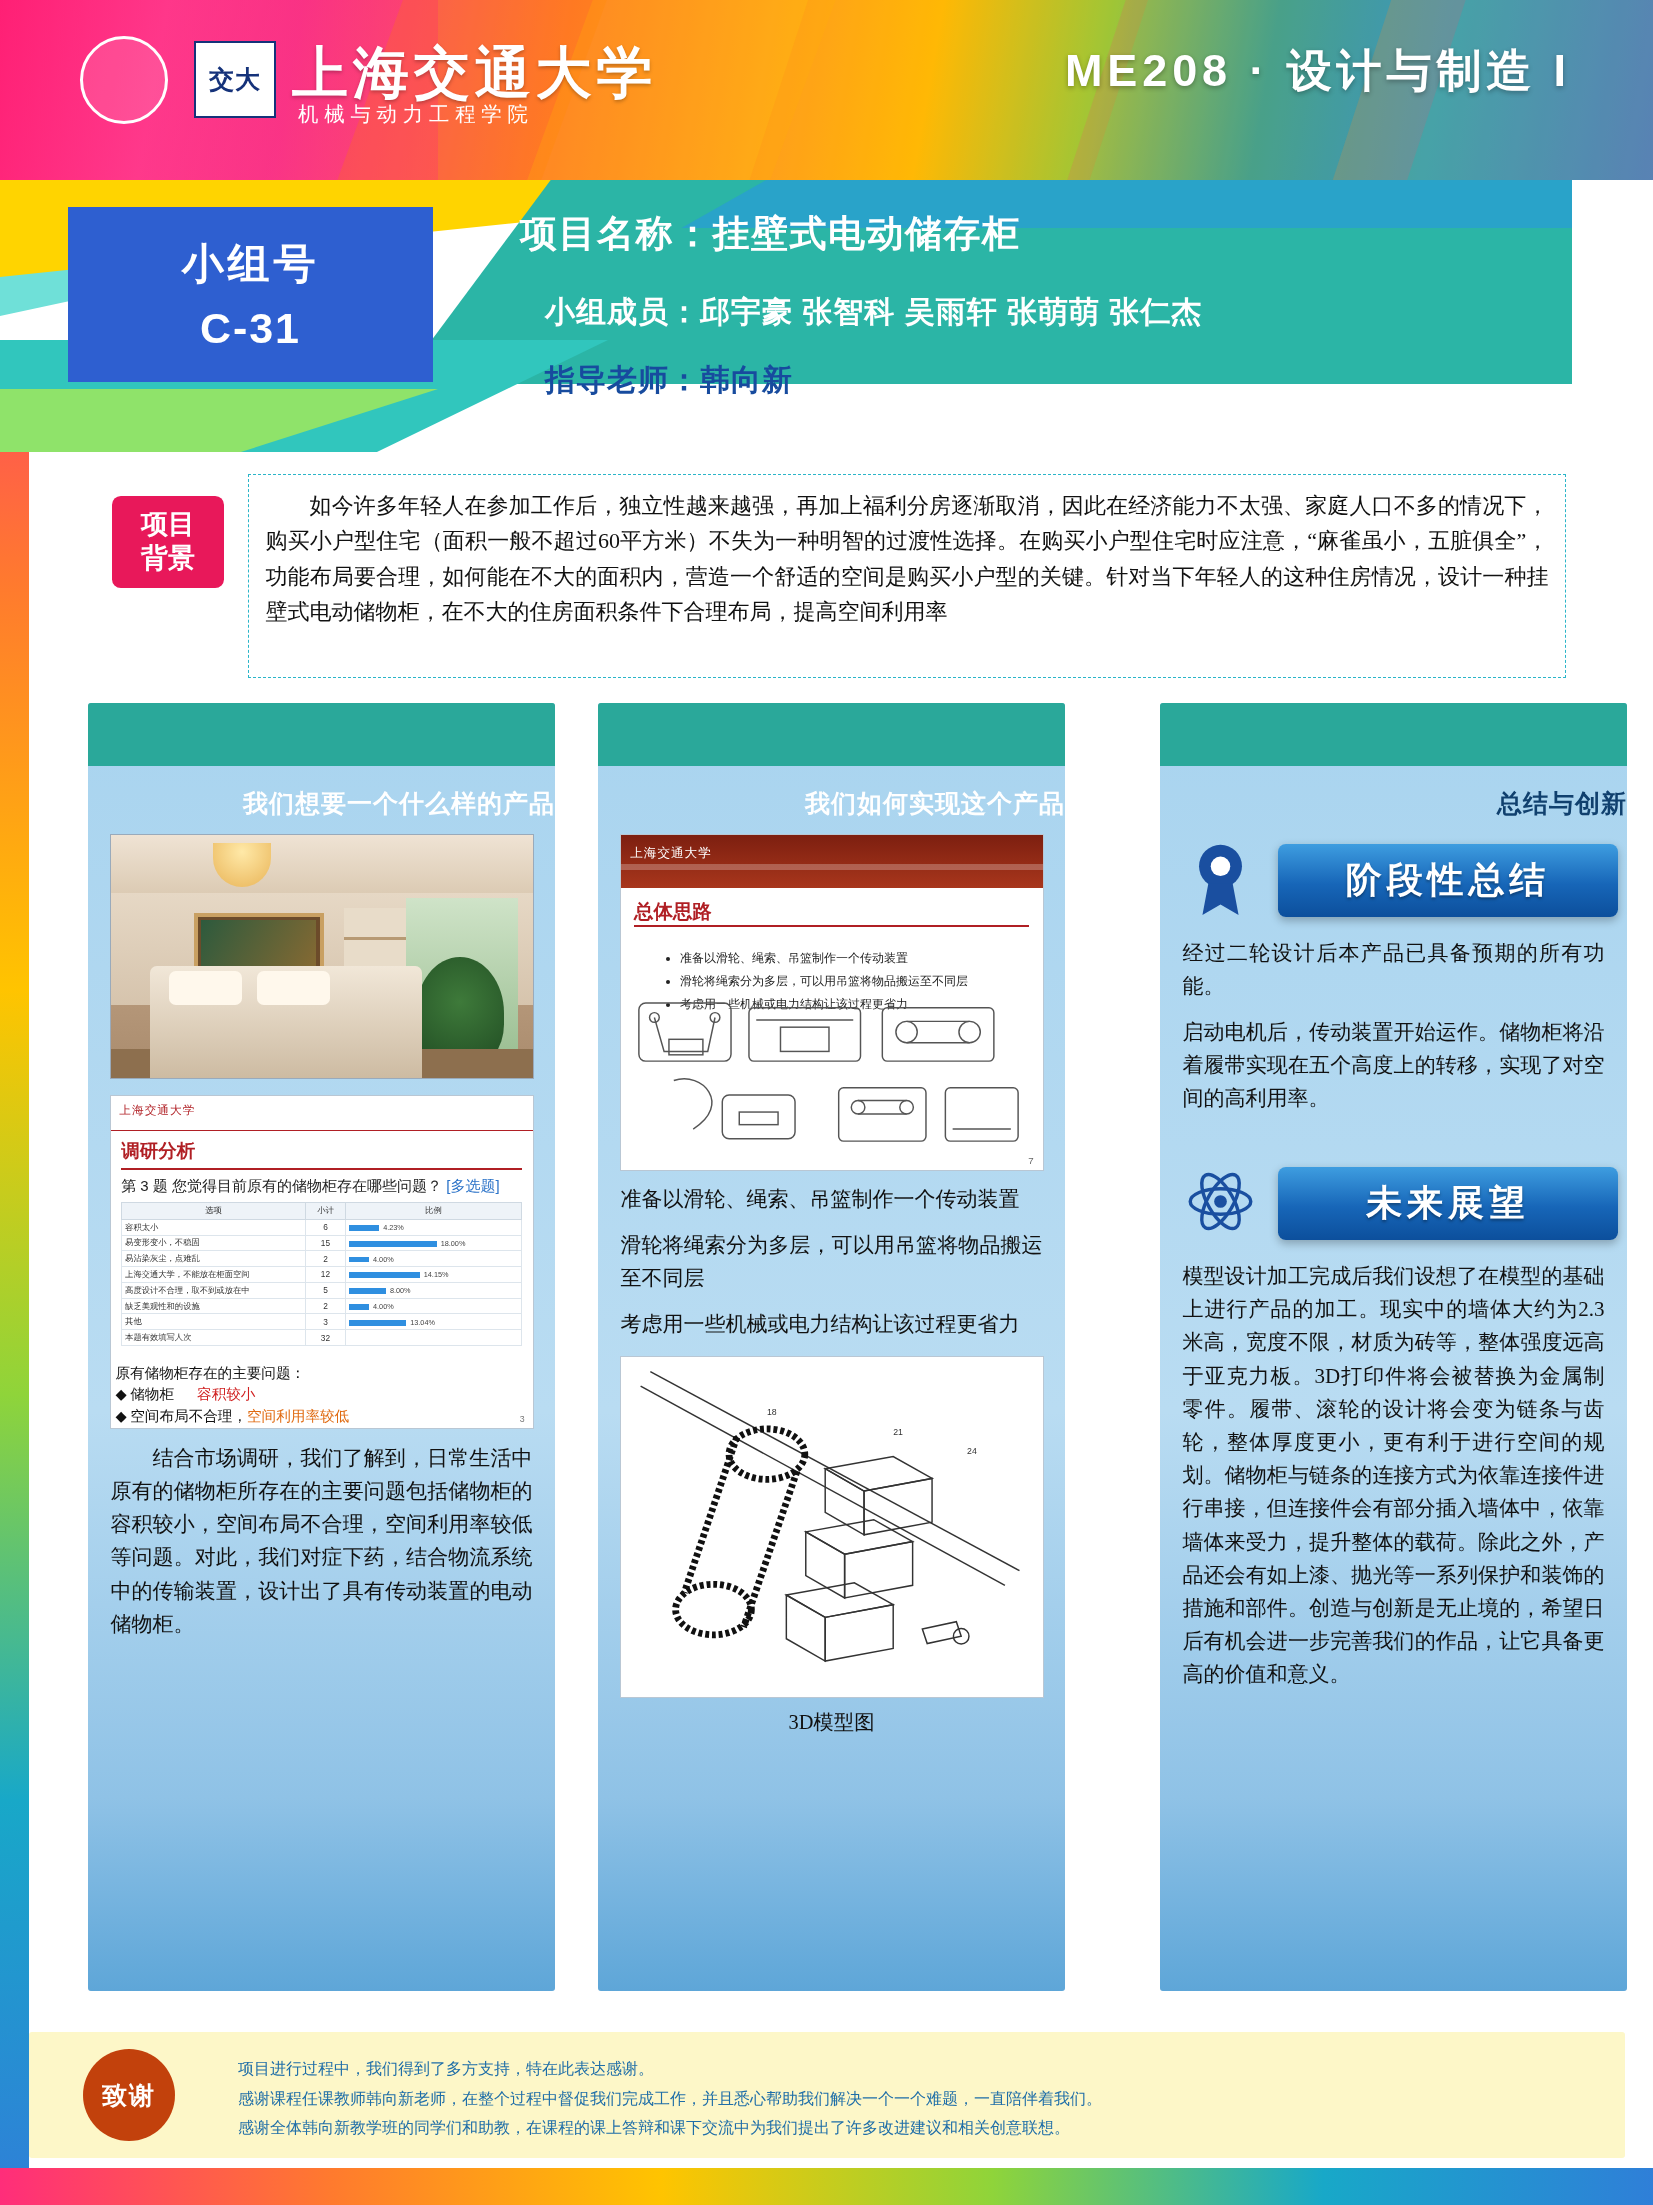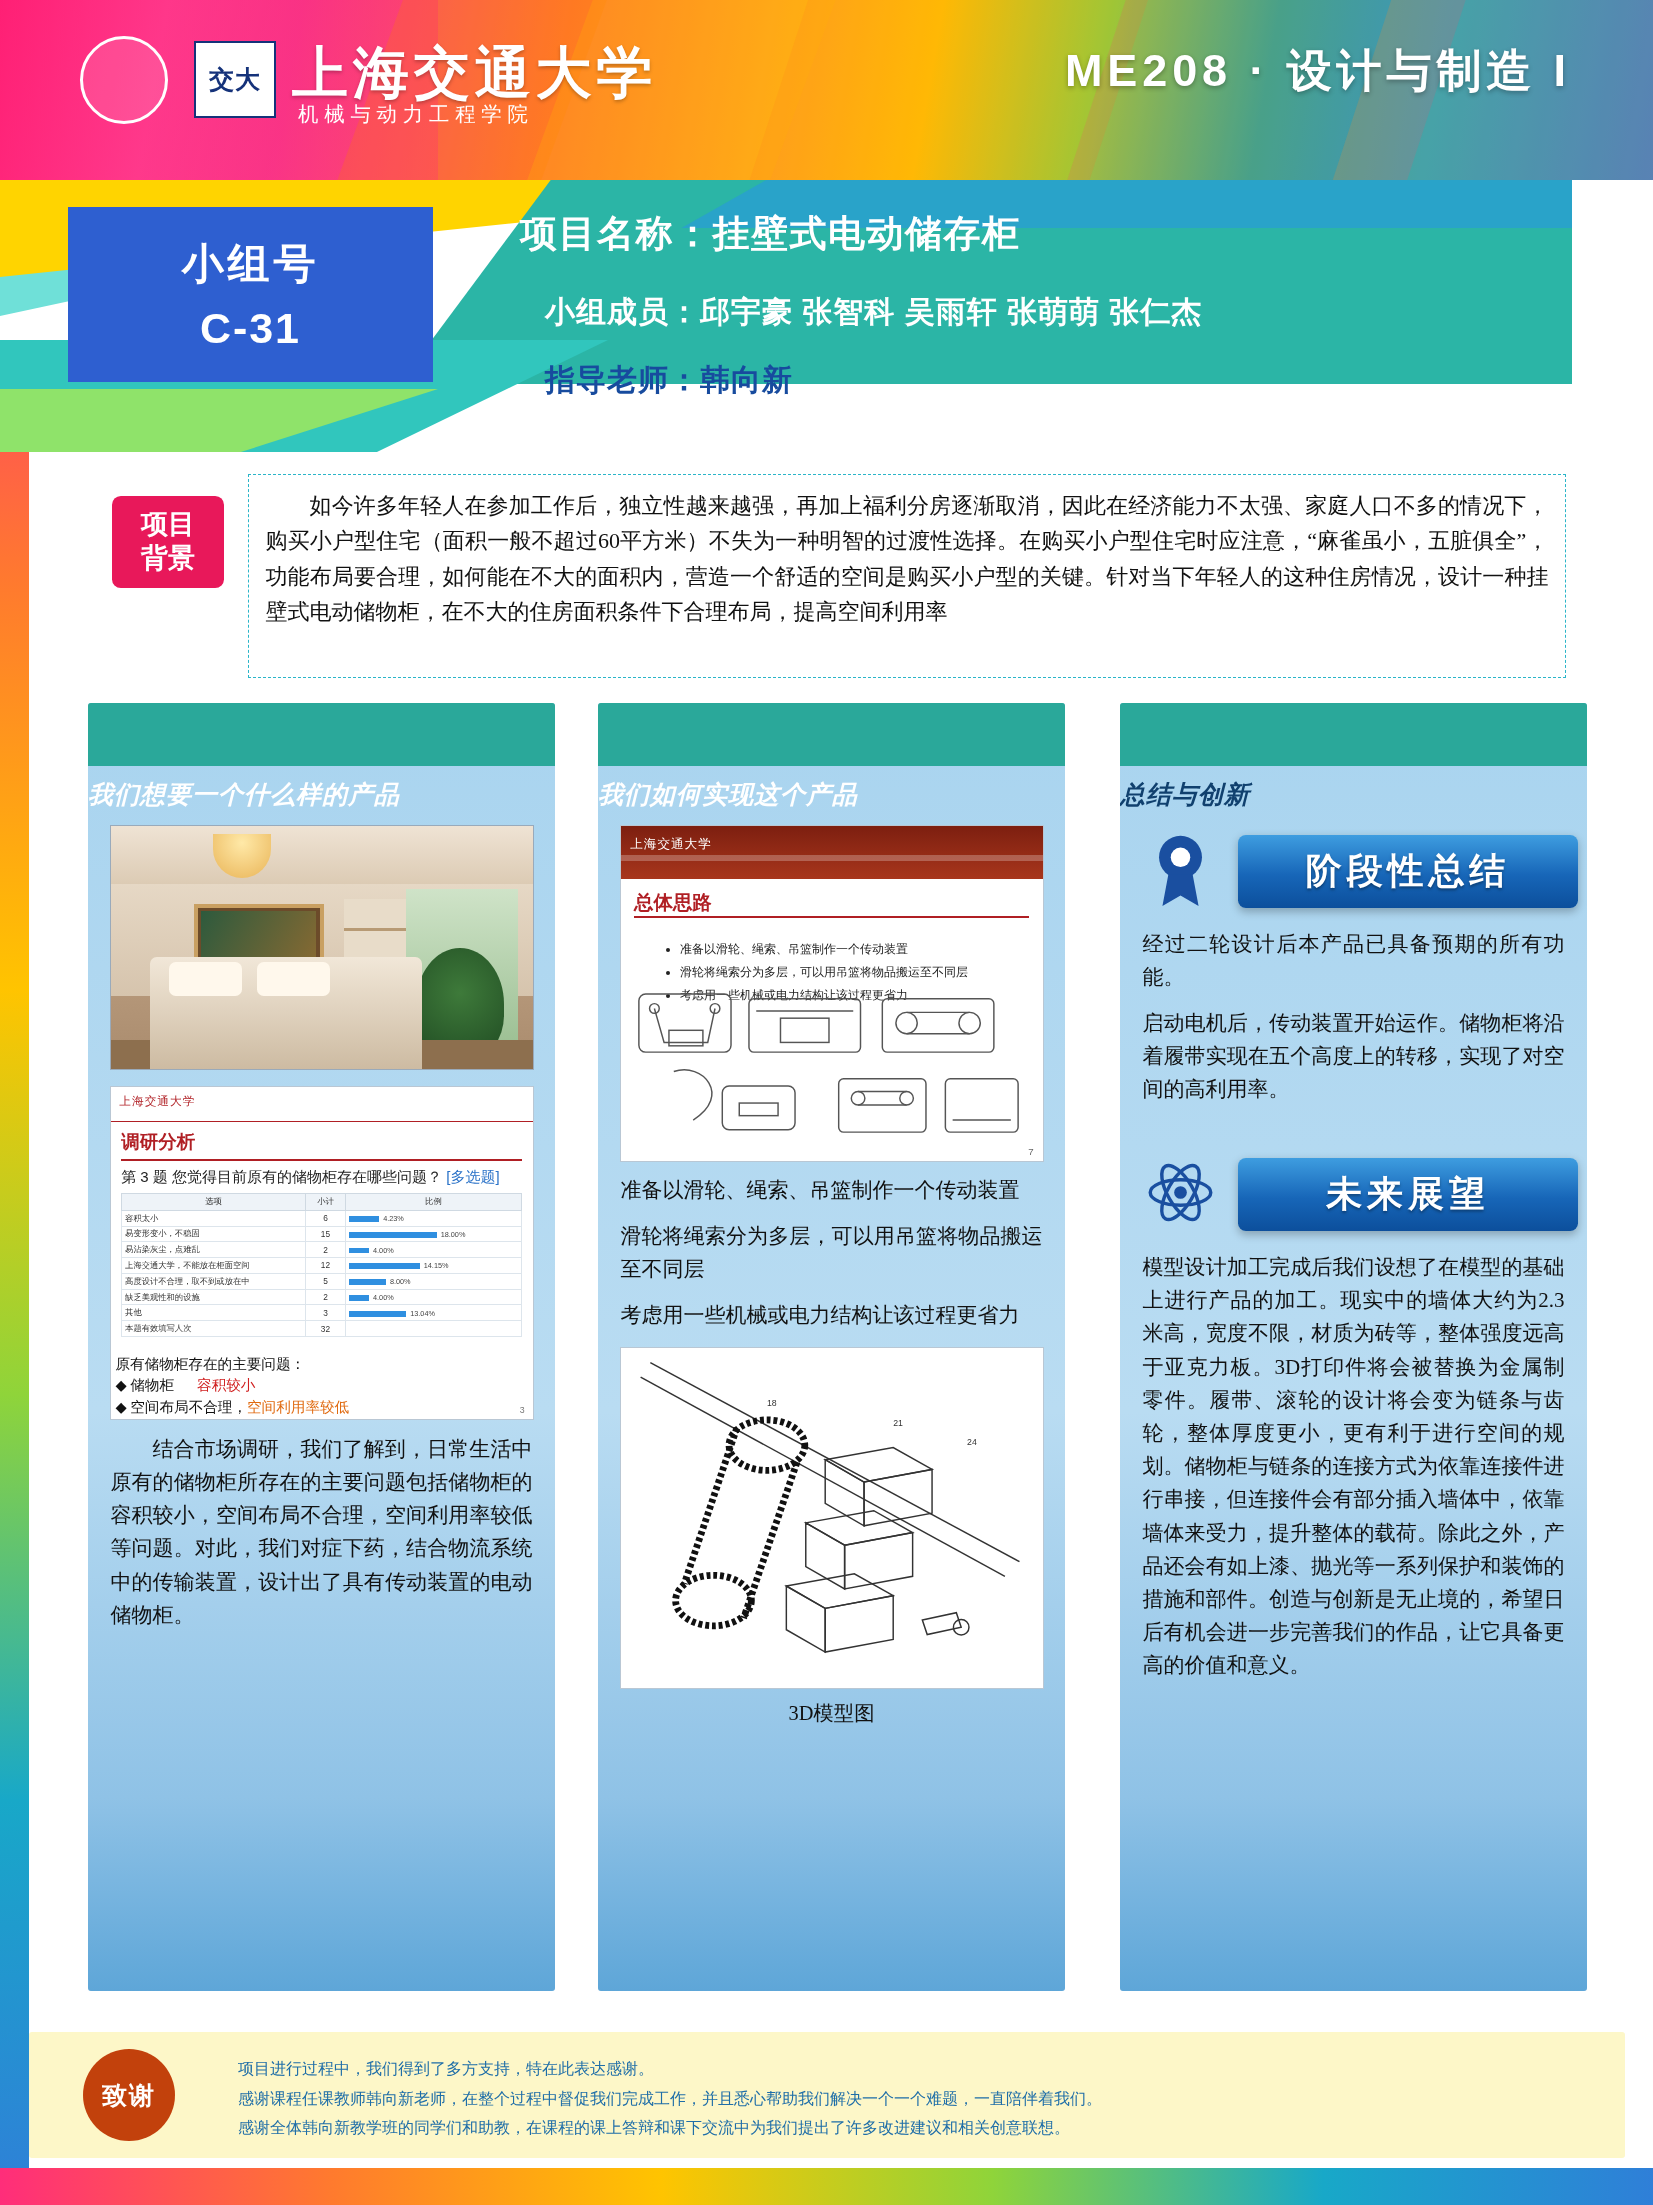--- a/index.html
+++ b/index.html
@@ -78,22 +78,22 @@
   .bg-box p{margin:0;font-size:22px;line-height:1.62;color:#111;text-align:justify;text-indent:2em;
     font-family:"Liberation Serif","DejaVu Serif",serif;}
 
   
   .col{position:absolute;top:703px;width:467px;height:1288px;
     background:linear-gradient(180deg,#a9d4ef 0%,#b9dcf2 55%,#8fc2e6 85%,#5ea6d8 100%);
     border-radius:2.9px;overflow:hidden;}
   .col .cap{height:63px;background:#2aa89a;}
   .col-1{left:88px;}
   .col-2{left:598px;}
-  .col-3{left:1120px;}
-  .col-title{text-align:left;color:#ffffff;font-size:25px;font-weight:bold;margin-top:12px;letter-spacing:1px;font-style:italic;}
+  .col-3{left:1160px;}
+  .col-title{text-align:right;color:#ffffff;font-size:25px;font-weight:bold;margin-top:21px;letter-spacing:1px;}
   .col-title.dark{color:#10406e;}
   .col-body{padding:0 22.4px;box-sizing:border-box;}
   .para{font-size:21px;line-height:1.58;color:#111;text-align:justify;margin:12.6px 0 0 0;
     font-family:"Liberation Serif","DejaVu Serif",serif;}
   .para.indent{text-indent:2em;}
 
   
   .photo{width:422px;height:243px;margin:13.6px auto 0 auto;position:relative;overflow:hidden;border:0.5px solid #9ab;
     background:linear-gradient(180deg,#cbb39a 0%,#bfa183 40%,#a98b6d 100%);}
   .ph-ceiling{position:absolute;left:0;top:0;width:100%;height:58px;background:linear-gradient(180deg,#efe3d4,#dccbb4);}

